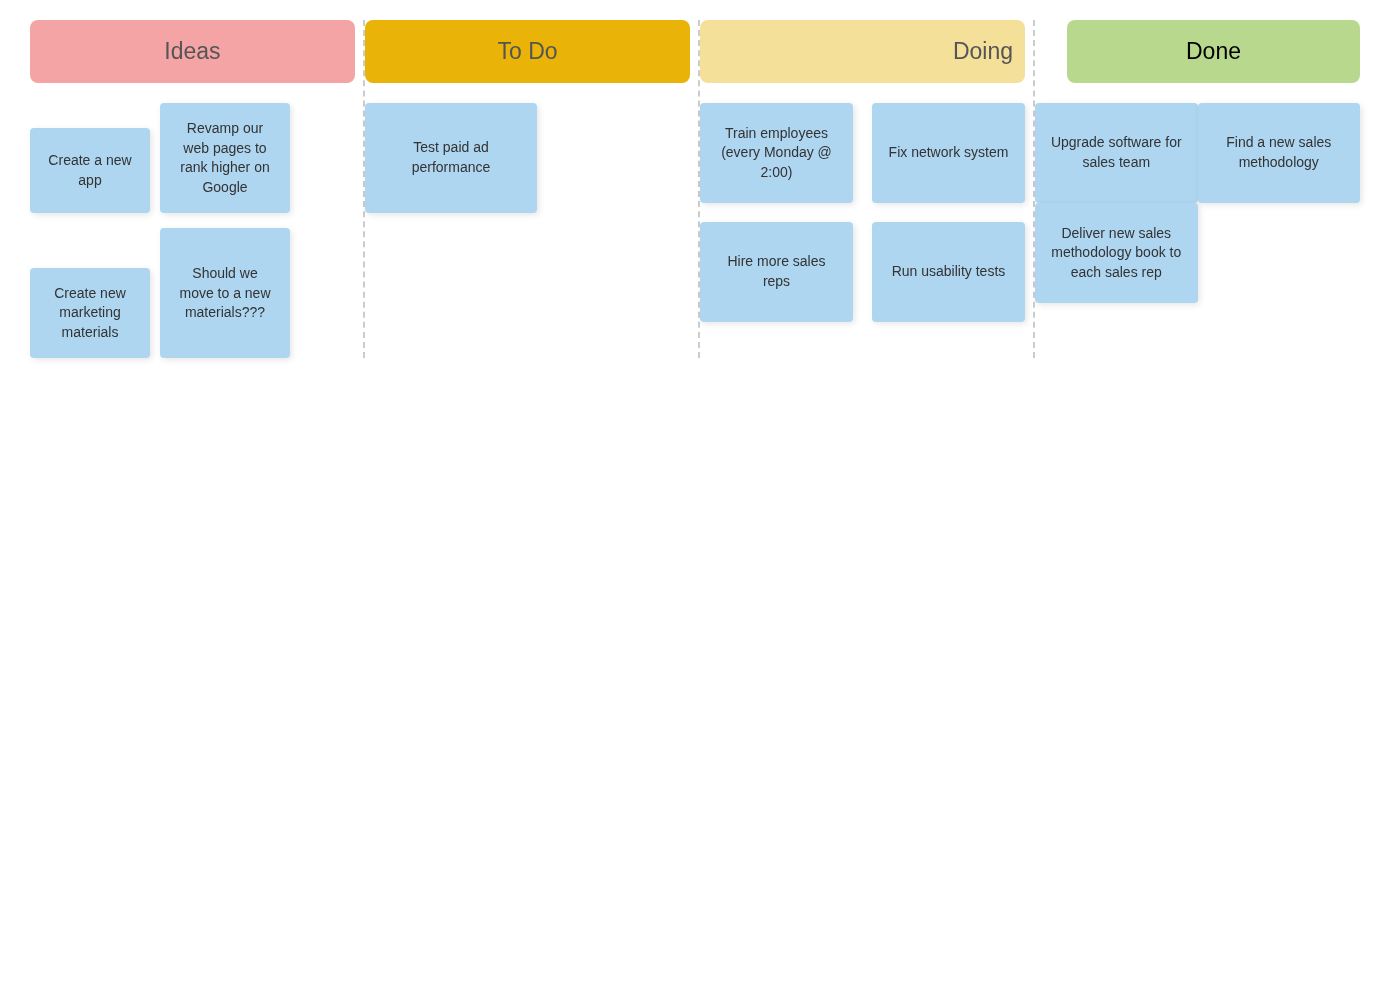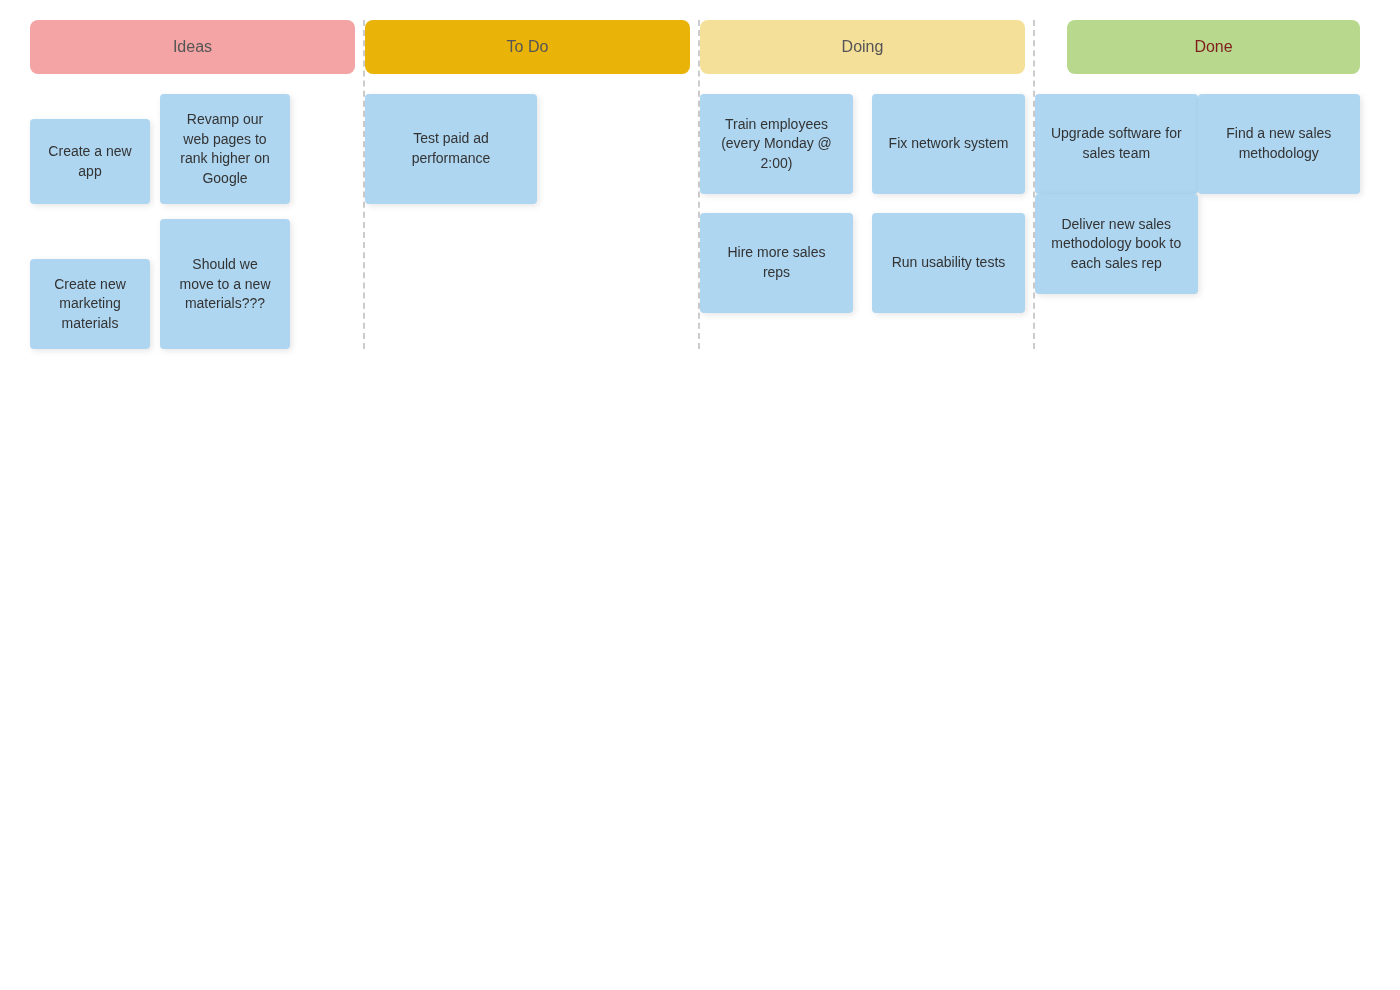--- a/index.html
+++ b/index.html
@@ -29,41 +29,42 @@
       position: absolute;
       right: 0;
       top: 0;
       bottom: 0;
       border-right: 2px dashed #ccc;
     }
     .column-header {
       text-align: center;
       padding: 18px 12px;
       border-radius: 8px;
-      font-size: 16px;
+      font-size: 23px;
       font-weight: normal;
       margin-bottom: 20px;
       margin-right: 10px;
     }
     .column-header.ideas {
       background-color: #f4a4a4;
       color: #555;
     }
     .column-header.todo {
       background-color: #eab308;
       color: #555;
       padding-left: 12px;
     }
     .column-header.doing {
       background-color: #f5e09a;
       color: #555;
+      text-align: right;
     }
     .column-header.done {
       background-color: #b8d98d;
-      color: #7f1d1d;
+      color: #000000;
       margin-left: 32px;
     }
     .card {
       background-color: #aed6f1;
       border-radius: 4px;
       padding: 16px 14px;
       text-align: center;
       line-height: 1.4;
       font-size: 14px;
       color: #333;

